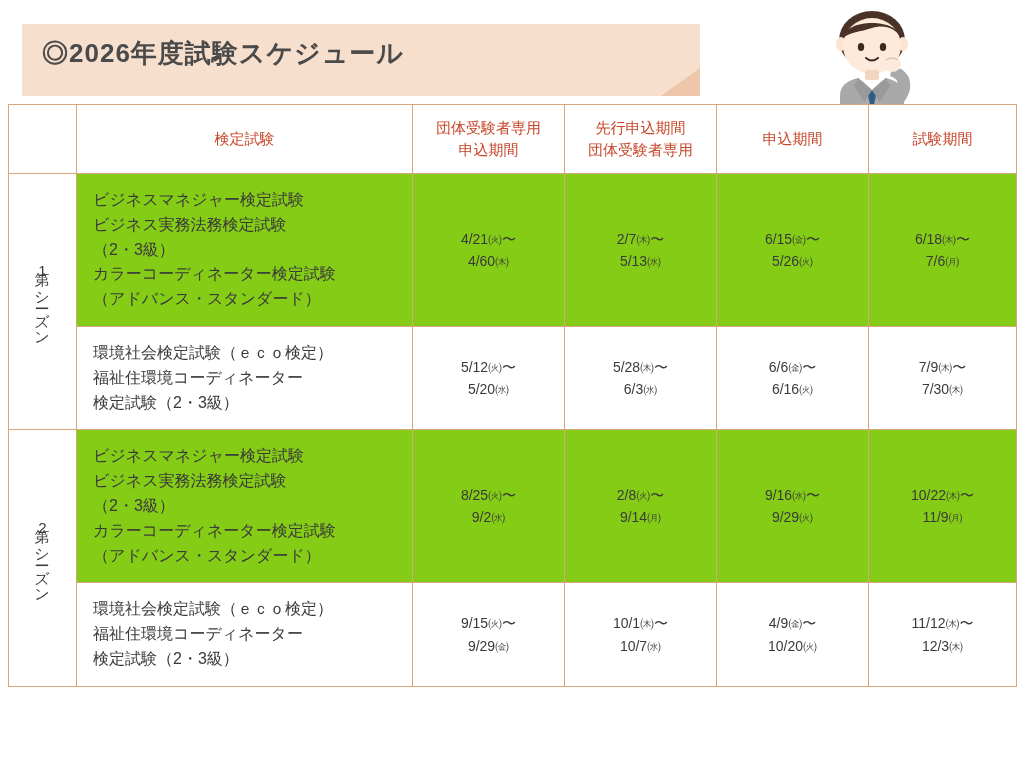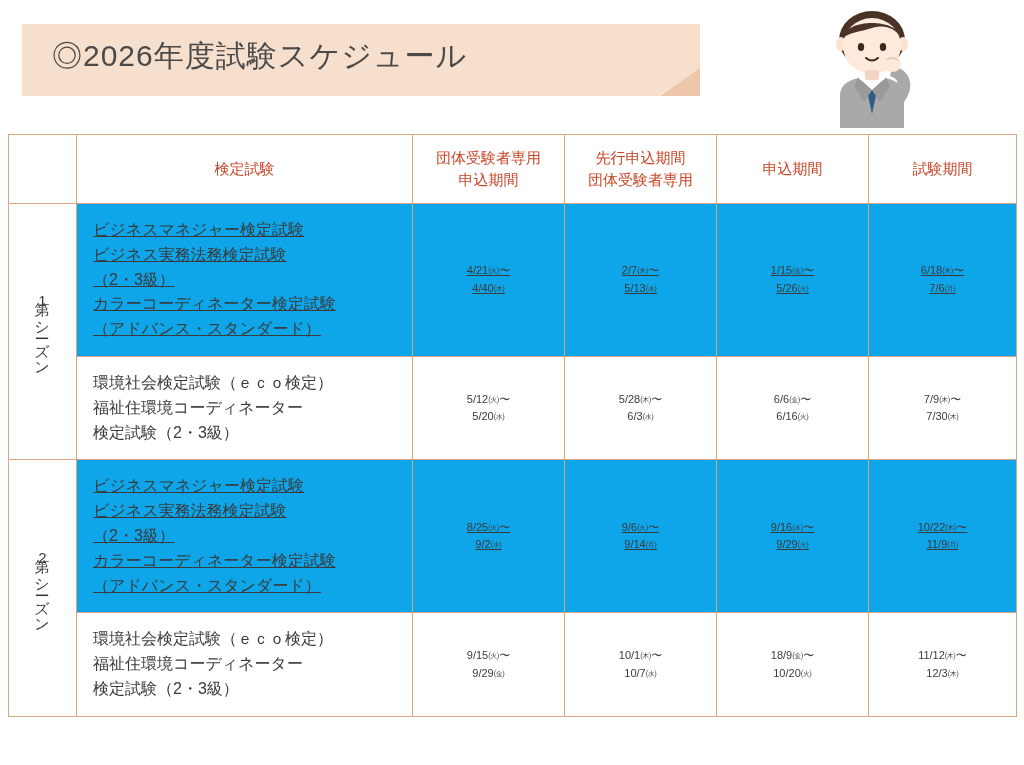--- a/index.html
+++ b/index.html
@@ -38,43 +38,43 @@
     position: absolute;
     left: 660px;
     top: 58px;
     width: 40px;
     height: 28px;
     background: #eec6aa;
     clip-path: polygon(100% 0, 100% 100%, 0 100%);
   }
   .banner-title {
     position: absolute;
-    left: 52px;
+    left: 42px;
     top: 26px;
-    font-size: 30px;
-    font-weight: normal;
+    font-size: 26px;
+    font-weight: bold;
     letter-spacing: 1px;
     color: #4a4a4a;
     white-space: nowrap;
   }
 
   
   .person {
     position: absolute;
     left: 810px;
     top: 0px;
     width: 140px;
     height: 118px;
   }
 
   
   .schedule-table {
     position: absolute;
     left: 8px;
-    top: 134px;
+    top: 104px;
     border-collapse: collapse;
     width: 1008px;
     table-layout: fixed;
   }
   .schedule-table td, .schedule-table th {
     border: 1px solid #d9a77f;
     padding: 0;
     vertical-align: middle;
   }
   .col-season  { width: 68px; }
@@ -111,29 +111,29 @@
   }
 
   td.exam-cell {
     font-size: 16px;
     line-height: 1.55;
     padding: 14px 10px 14px 16px;
     color: #3a3a3a;
     text-align: left;
   }
   td.date-cell {
-    font-size: 11px;
+    font-size: 14px;
     line-height: 1.6;
     text-align: center;
     color: #3a3a3a;
   }
 
   
   .row-shaded td.exam-cell,
-  .row-shaded td.date-cell { background: #0ea5e9; text-decoration: underline; }
+  .row-shaded td.date-cell { background: #84cc16; }
   .row-plain td.exam-cell,
   .row-plain td.date-cell { background: #ffffff; }
 
   .nowrap { white-space: nowrap; }
   .line { display: block; }
 </style>
 </head>
 <body>
 
 <div class="header-wrap">
@@ -214,28 +214,28 @@
       </td>
       <td class="exam-cell">
         <span class="line">ビジネスマネジャー検定試験</span>
         <span class="line">ビジネス実務法務検定試験</span>
         <span class="line">（2・3級）</span>
         <span class="line">カラーコーディネーター検定試験</span>
         <span class="line">（アドバンス・スタンダード）</span>
       </td>
       <td class="date-cell">
         <span class="line nowrap">4/21㈫〜</span>
-        <span class="line nowrap">4/40㈭</span>
+        <span class="line nowrap">4/60㈭</span>
       </td>
       <td class="date-cell">
         <span class="line nowrap">2/7㈭〜</span>
         <span class="line nowrap">5/13㈬</span>
       </td>
       <td class="date-cell">
-        <span class="line nowrap">1/15㈮〜</span>
+        <span class="line nowrap">6/15㈮〜</span>
         <span class="line nowrap">5/26㈫</span>
       </td>
       <td class="date-cell">
         <span class="line nowrap">6/18㈭〜</span>
         <span class="line nowrap">7/6㈪</span>
       </td>
     </tr>
     <tr class="row-plain">
       <td class="exam-cell">
         <span class="line">環境社会検定試験（ｅｃｏ検定）</span>
@@ -269,21 +269,21 @@
         <span class="line">ビジネス実務法務検定試験</span>
         <span class="line">（2・3級）</span>
         <span class="line">カラーコーディネーター検定試験</span>
         <span class="line">（アドバンス・スタンダード）</span>
       </td>
       <td class="date-cell">
         <span class="line nowrap">8/25㈫〜</span>
         <span class="line nowrap">9/2㈬</span>
       </td>
       <td class="date-cell">
-        <span class="line nowrap">9/6㈫〜</span>
+        <span class="line nowrap">2/8㈫〜</span>
         <span class="line nowrap">9/14㈪</span>
       </td>
       <td class="date-cell">
         <span class="line nowrap">9/16㈬〜</span>
         <span class="line nowrap">9/29㈫</span>
       </td>
       <td class="date-cell">
         <span class="line nowrap">10/22㈭〜</span>
         <span class="line nowrap">11/9㈪</span>
       </td>
@@ -296,21 +296,21 @@
       </td>
       <td class="date-cell">
         <span class="line nowrap">9/15㈫〜</span>
         <span class="line nowrap">9/29㈮</span>
       </td>
       <td class="date-cell">
         <span class="line nowrap">10/1㈭〜</span>
         <span class="line nowrap">10/7㈬</span>
       </td>
       <td class="date-cell">
-        <span class="line nowrap">18/9㈮〜</span>
+        <span class="line nowrap">4/9㈮〜</span>
         <span class="line nowrap">10/20㈫</span>
       </td>
       <td class="date-cell">
         <span class="line nowrap">11/12㈭〜</span>
         <span class="line nowrap">12/3㈭</span>
       </td>
     </tr>
   </tbody>
 </table>
 

